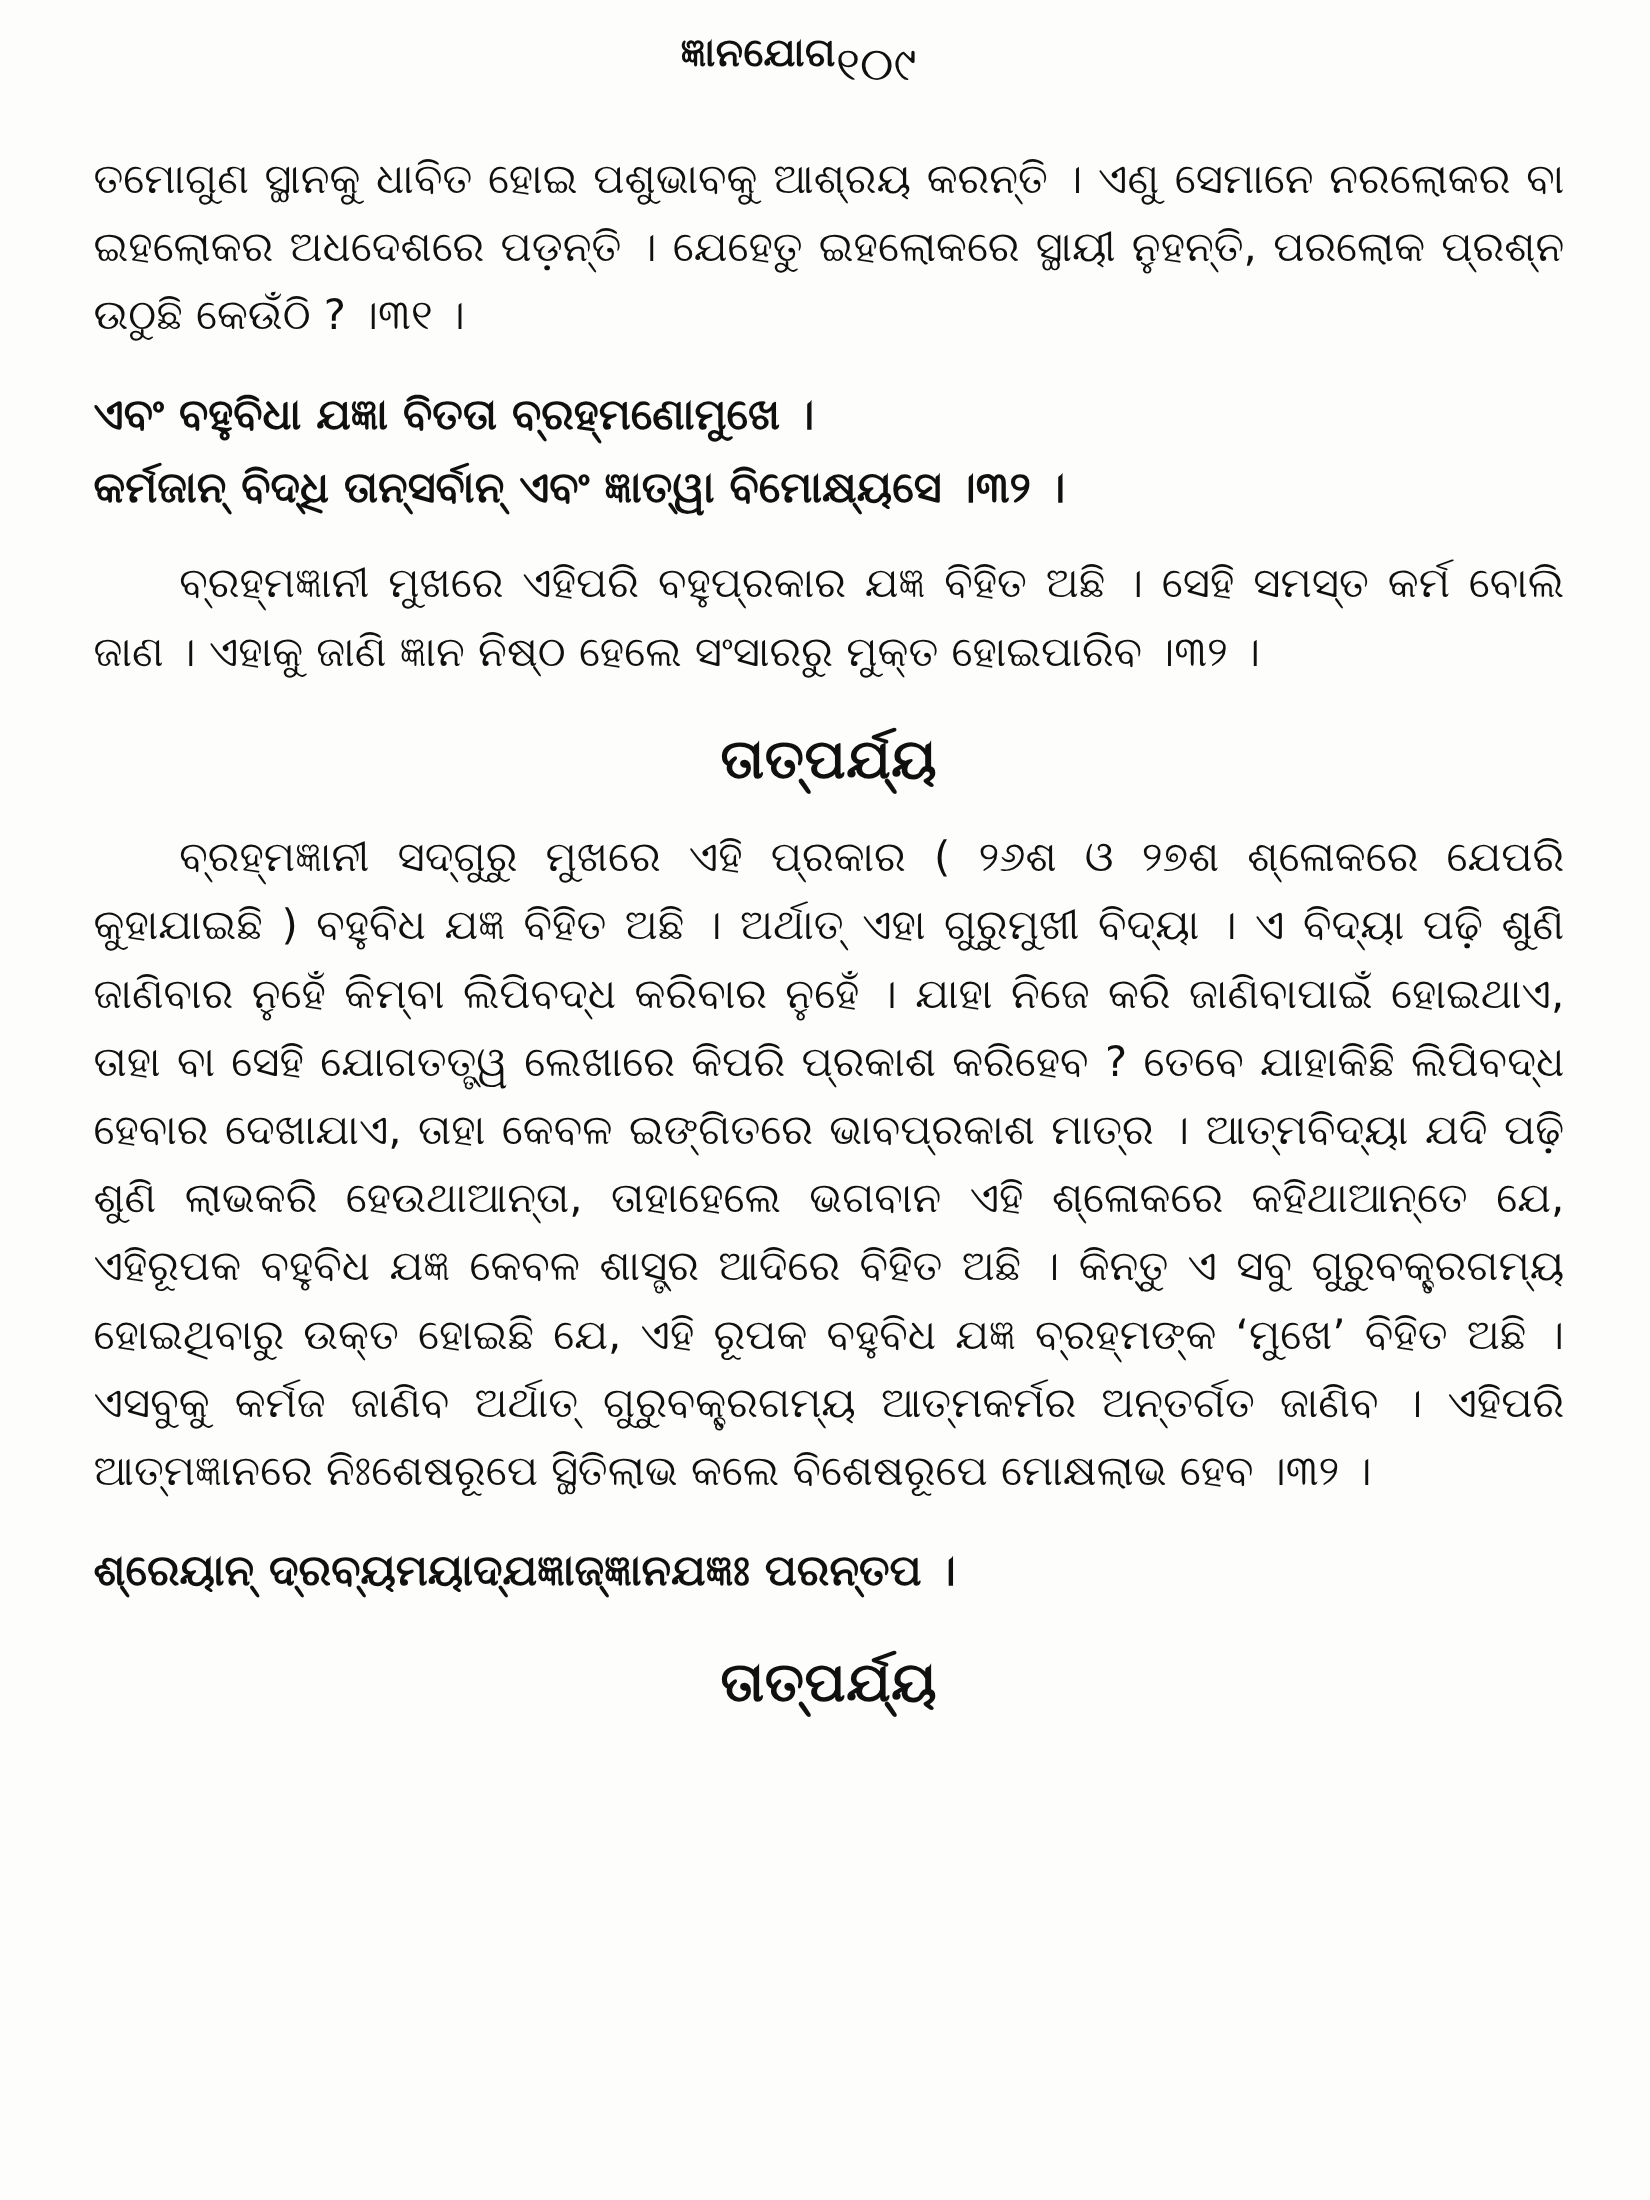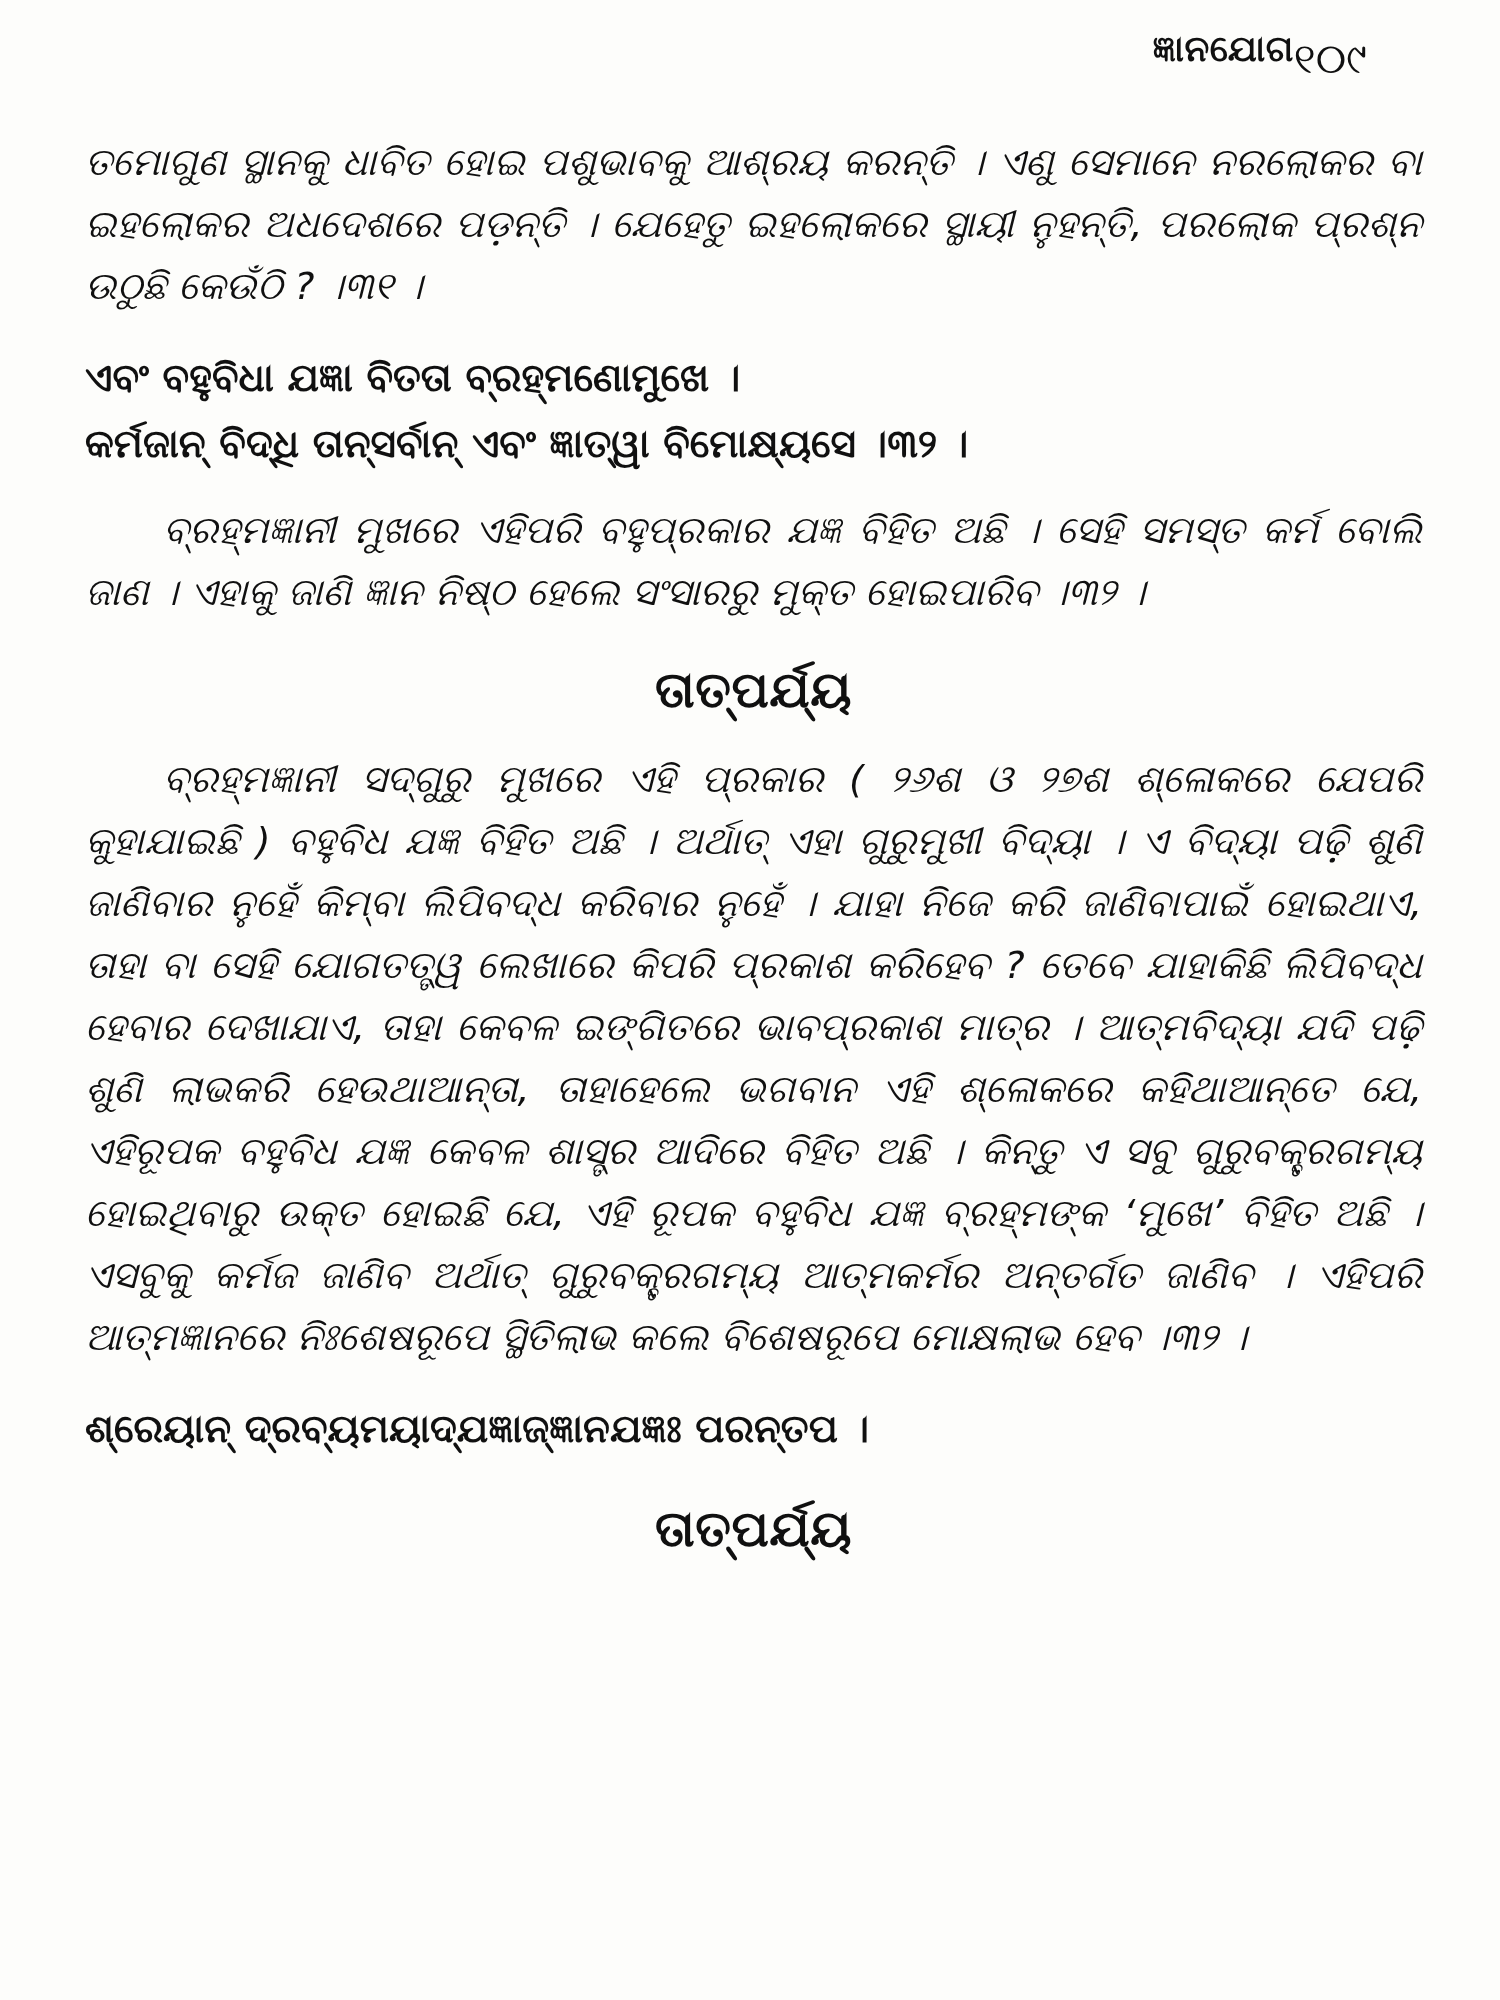--- a/index.html
+++ b/index.html
@@ -14,40 +14,39 @@
     margin: 0 auto;
     background: #fdfdfb;
     color: #101010;
     font-family: "DejaVu Sans", "Liberation Sans", sans-serif;
     box-sizing: border-box;
     padding: 28px 78px 40px 85px;
     overflow: hidden;
   }
   .page-header {
     display: flex;
-    justify-content: flex-end;
+    justify-content: center;
     align-items: flex-start;
   }
   .running-title {
     font-size: 36px;
     font-weight: 600;
     letter-spacing: 0.5px;
   }
   .page-number {
     font-size: 42px;
     font-weight: 400;
     margin-top: 6px;
     margin-right: 55px;
   }
   .body-text {
     font-size: 38px;
     line-height: 62px;
     text-align: justify;
     margin: 0;
-    font-style: italic;
   }
   .para-first { margin-top: 48px; }
   .indent { text-indent: 78px; }
   .shloka {
     text-align: left;
     font-weight: 700;
     font-size: 39px;
     line-height: 66px;
     margin: 28px 0 22px 0;
   }

